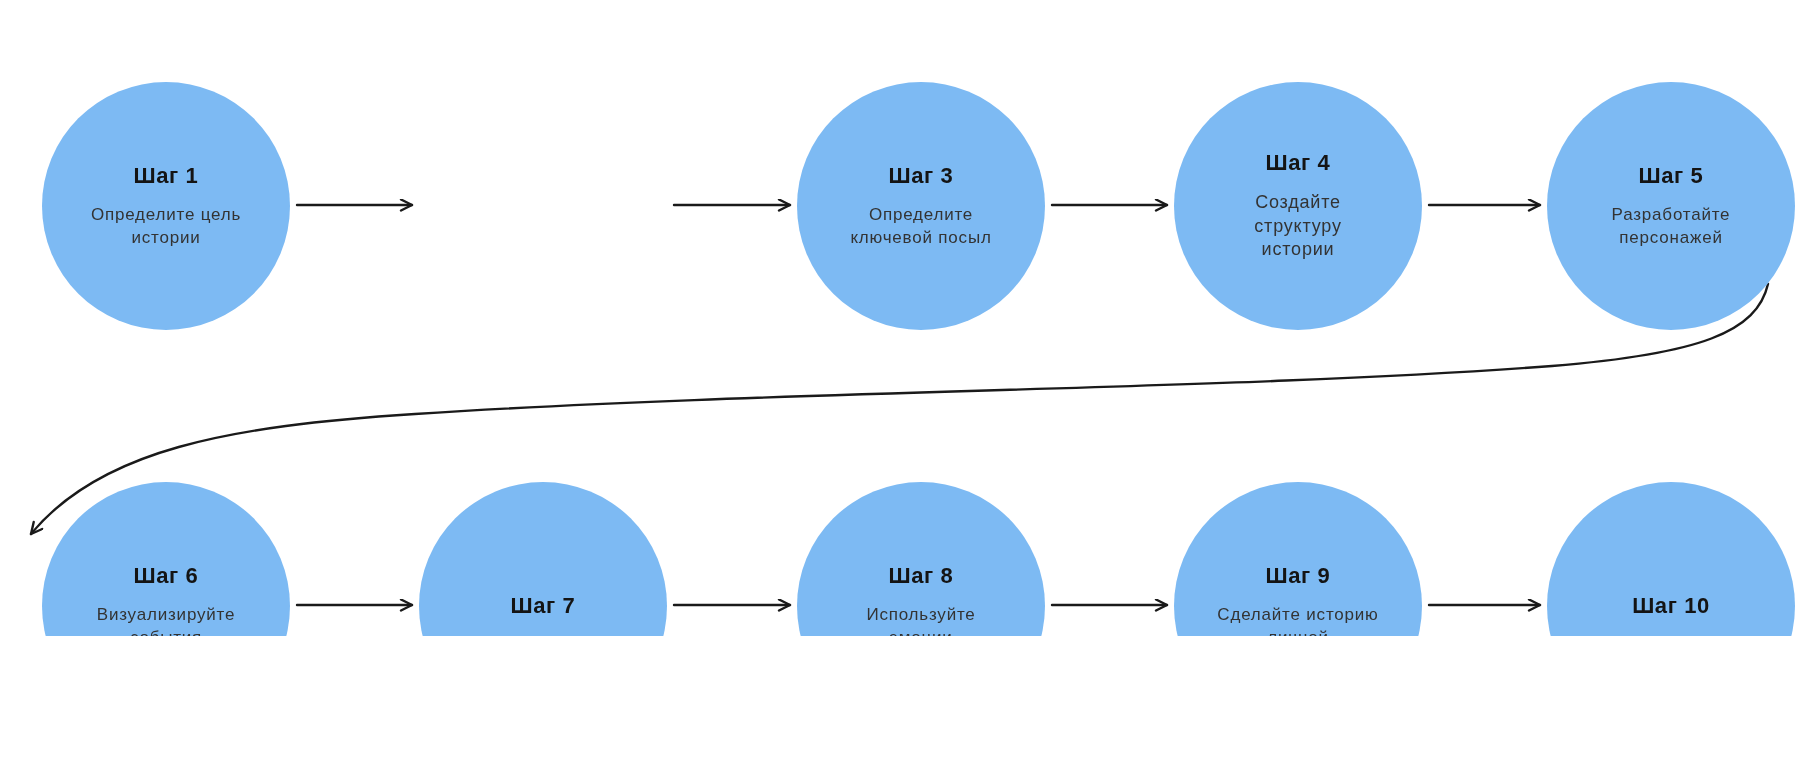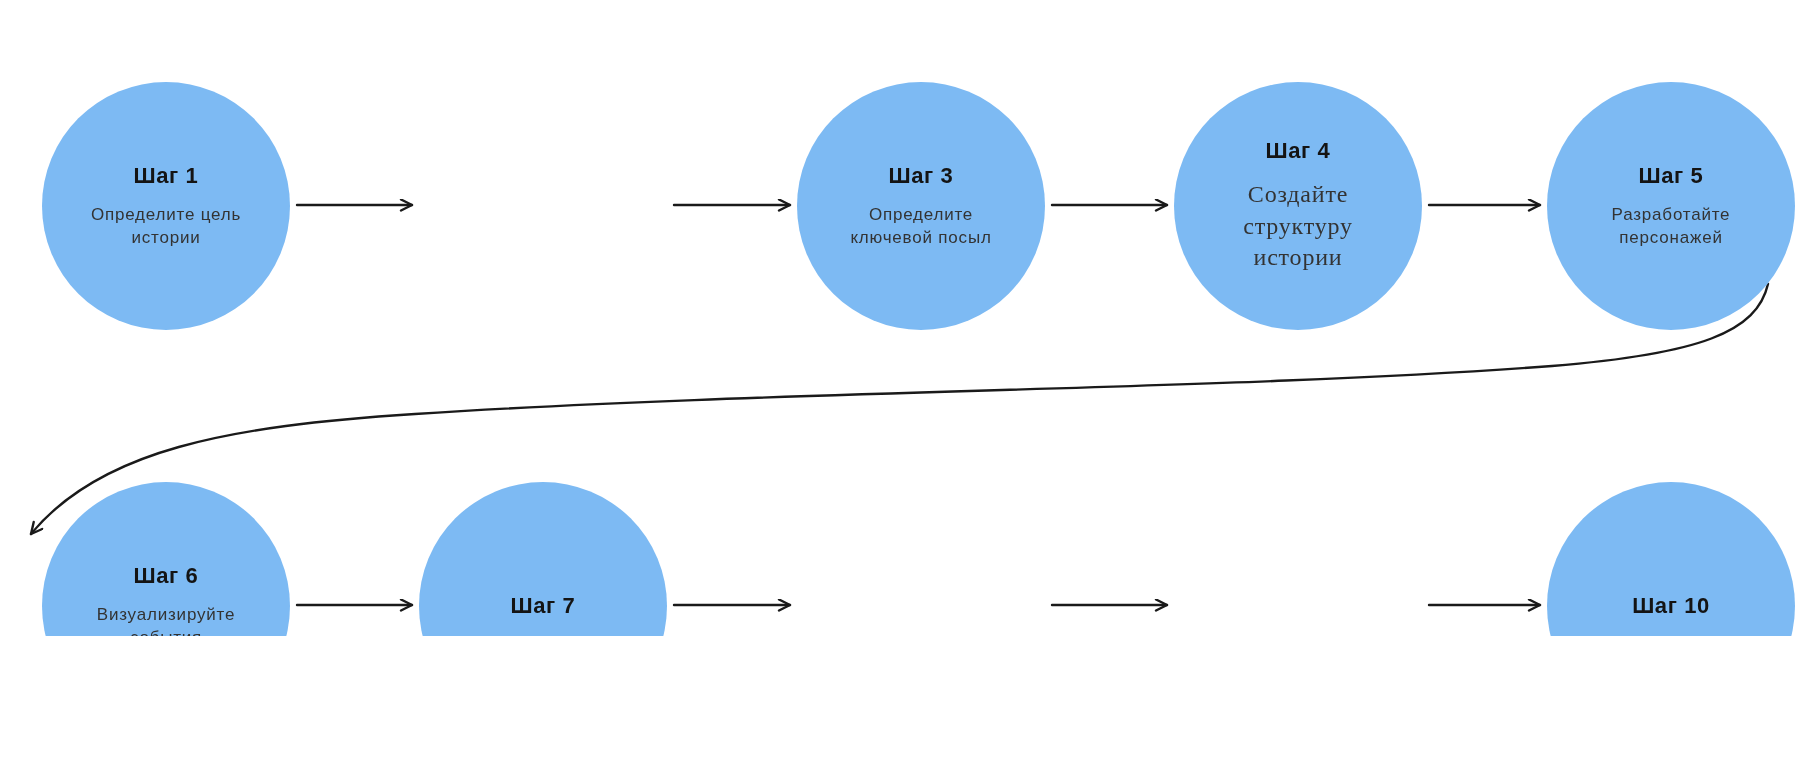--- a/index.html
+++ b/index.html
@@ -43,21 +43,21 @@
     letter-spacing: 0.6px;
     color: var(--title, #141414);
   }
   .node-desc {
     font-size: 17px;
     line-height: 1.32;
     letter-spacing: 0.8px;
     color: var(--desc, #333333);
     white-space: pre-line;
   }
-  .big .node-desc { font-size: 24px; font-family: Liberation Serif, serif; }
+  .big .node-desc { font-size: 18px; }
   #connector-layer {
     position: absolute;
     left: 0;
     top: 0;
     pointer-events: none;
   }
   .arrow-line {
     stroke: var(--line, #1a1a1a);
     stroke-width: 2.4;
     fill: none;
@@ -123,17 +123,27 @@
   </div>
 
   <div class="node r2 c1">
     <div class="node-title">Шаг 6</div>
     <div class="node-desc">Визуализируйте
 события</div>
   </div>
   <div class="node r2 c2 big">
     <div class="node-title">Шаг 7</div>
   </div>
+  <div class="node r2 c3">
+    <div class="node-title">Шаг 8</div>
+    <div class="node-desc">Используйте
+эмоции</div>
+  </div>
+  <div class="node r2 c4">
+    <div class="node-title">Шаг 9</div>
+    <div class="node-desc">Сделайте историю
+личной</div>
+  </div>
   <div class="node r2 c5">
     <div class="node-title">Шаг 10</div>
   </div>
 
 </div>
 
 </body></html>

